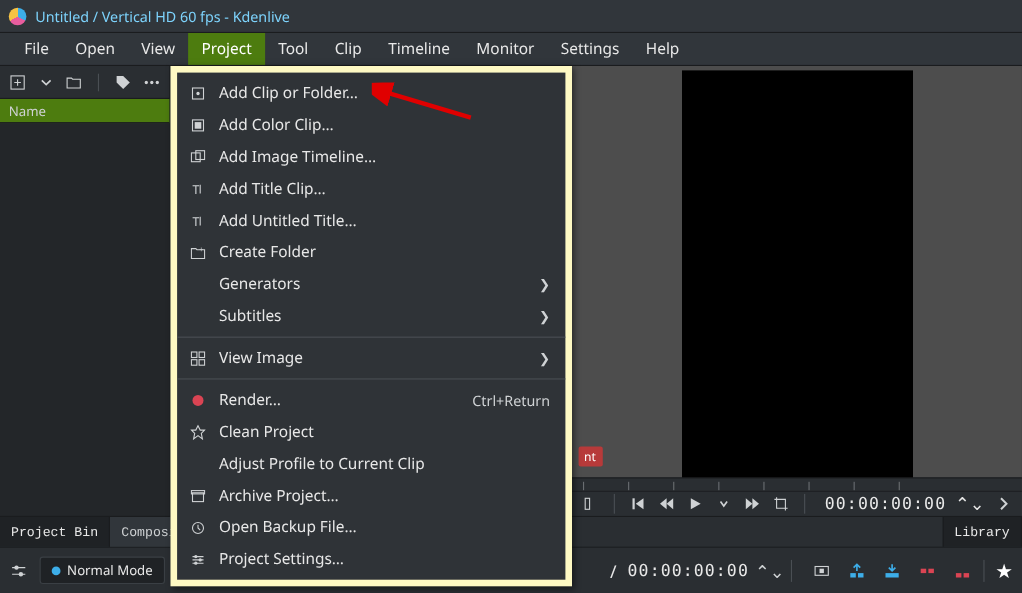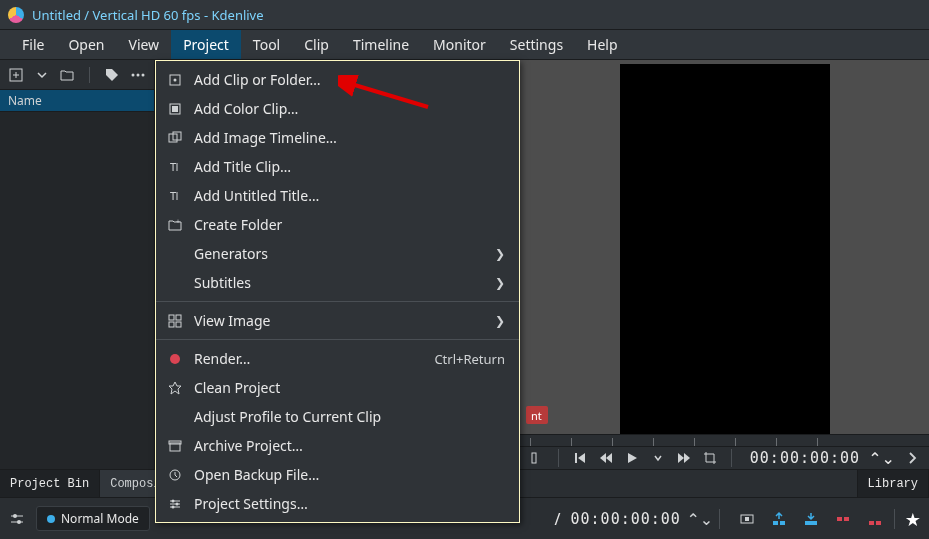--- a/index.html
+++ b/index.html
@@ -4,49 +4,49 @@
 <style>
 * { margin: 0; padding: 0; box-sizing: border-box; font-family: "Segoe UI", "Noto Sans", sans-serif; }
 body { width: 929px; height: 539px; background: #2a2e32; color: #e8e8e8; overflow: hidden; position: relative; }
 
 .titlebar { height: 30px; background: #31363b; display: flex; align-items: center; padding: 0 8px; border-bottom: 1px solid #1a1c1e; }
 .app-icon { width: 16px; height: 16px; margin-right: 8px; border-radius: 50%; background: conic-gradient(#3daee9 0 120deg, #e85d9e 120deg 240deg, #f6c344 240deg 360deg); }
 .titlebar-text { font-size: 13px; color: #7dd3fc; }
 
 .menubar { height: 30px; background: #31363b; display: flex; align-items: stretch; padding: 0 10px; border-bottom: 1px solid #1a1c1e; }
 .menubar-item { display: flex; align-items: center; padding: 0 12px; font-size: 14px; cursor: default; }
-.menubar-item.active { background: #0c4a6e; color: #fff; }
+.menubar-item.active { background: #4d7c0f; color: #fff; }
 
 .workspace { position: relative; height: 409px; background: #2a2e32; }
 
 
 .sidebar { position: absolute; left: 0; top: 0; width: 155px; height: 100%; background: #2a2e32; border-right: 1px solid #1a1c1e; }
 .sidebar-toolbar { height: 30px; display: flex; align-items: center; gap: 10px; padding: 0 8px; border-bottom: 1px solid #1a1c1e; }
 .tb-icon { width: 16px; height: 16px; display: inline-flex; align-items: center; justify-content: center; color: #cfd2d4; }
 .tb-sep { width: 1px; height: 16px; background: #4a4f54; margin: 0 4px; }
-.bin-header { height: 22px; background: #0c4a6e; display: flex; align-items: center; padding: 0 8px; font-size: 12px; color: #cfd2d4; border-bottom: 1px solid #1a1c1e; }
+.bin-header { height: 22px; background: #4d7c0f; display: flex; align-items: center; padding: 0 8px; font-size: 12px; color: #cfd2d4; border-bottom: 1px solid #1a1c1e; }
 .bin-body { flex: 1; background: #232629; height: calc(100% - 52px); }
 
 
 .monitor-area { position: absolute; left: 520px; top: 0; right: 0; bottom: 0; background: #4d4d4d; display: flex; flex-direction: column; }
 .monitor-viewport { flex: 1; position: relative; display: flex; align-items: flex-end; justify-content: center; }
 .monitor-black { width: 210px; height: 370px; background: #000; margin-top: 4px; }
 .clip-badge { position: absolute; left: 6px; bottom: 10px; background: #b73a3a; color: #fff; font-size: 11px; padding: 2px 5px; border-radius: 2px; width: 22px; height: 18px; overflow: hidden; }
 
 .monitor-ruler { height: 24px; background: #2a2e32; border-top: 1px solid #1a1c1e; display: flex; align-items: flex-end; padding: 0 10px; }
 .ruler-tick { width: 1px; height: 8px; background: #6a6e72; margin-right: 40px; }
 
 .monitor-controls { height: 36px; background: #2a2e32; display: flex; align-items: center; gap: 8px; padding: 0 8px; border-top: 1px solid #1a1c1e; }
 .ctrl-btn { width: 20px; height: 20px; display: inline-flex; align-items: center; justify-content: center; color: #cfd2d4; cursor: default; }
 .ctrl-sep { width: 1px; height: 18px; background: #4a4f54; margin: 0 4px; }
 .timecode { font-family: "Consolas","DejaVu Sans Mono",monospace; font-size: 15px; color: #e8e8e8; letter-spacing: 1px; margin-left: 6px; }
 .star { color: #e8e8e8; font-size: 16px; margin-left: auto; }
 
 
-.dropdown { position: absolute; left: 155px; top: 60px; width: 365px; background: #2f3337; border: 1px solid #fef9c3; box-shadow: 2px 2px 6px rgba(0,0,0,.5); z-index: 20; padding: 4px 0; }
+.dropdown { position: absolute; left: 155px; top: 60px; width: 365px; background: #2f3337; border: 6px solid #fef9c3; box-shadow: 2px 2px 6px rgba(0,0,0,.5); z-index: 20; padding: 4px 0; }
 .dd-item { display: flex; align-items: center; height: 29px; padding: 0 14px 0 10px; font-size: 14px; color: #e8e8e8; cursor: default; }
 .dd-icon { width: 18px; display: inline-flex; align-items: center; justify-content: center; margin-right: 10px; color: #cfd2d4; }
 .dd-label { flex: 1; }
 .dd-shortcut { font-size: 13px; color: #cfd2d4; }
 .dd-chevron { color: #cfd2d4; font-size: 12px; }
 .dd-sep { height: 1px; background: #4a4f54; margin: 4px 0; }
 
 
 .arrow { position: absolute; left: 338px; top: 75px; z-index: 30; pointer-events: none; }
 

